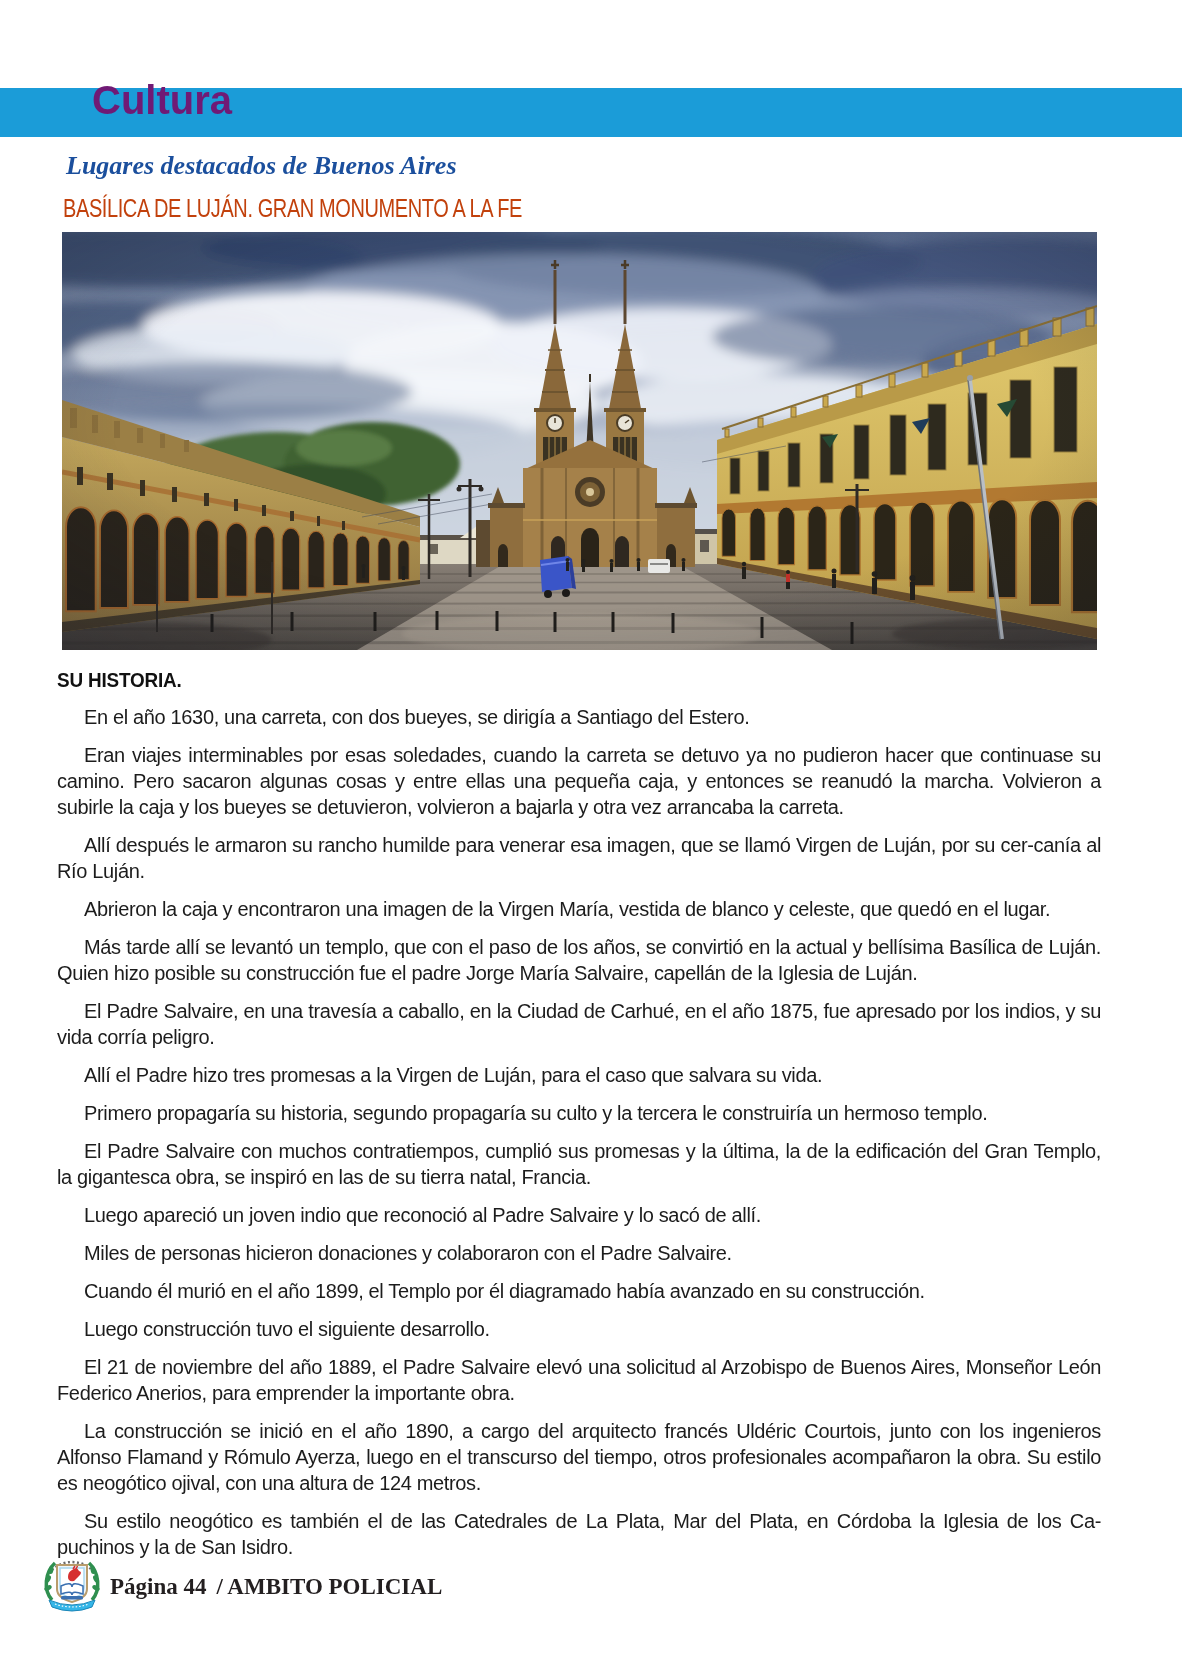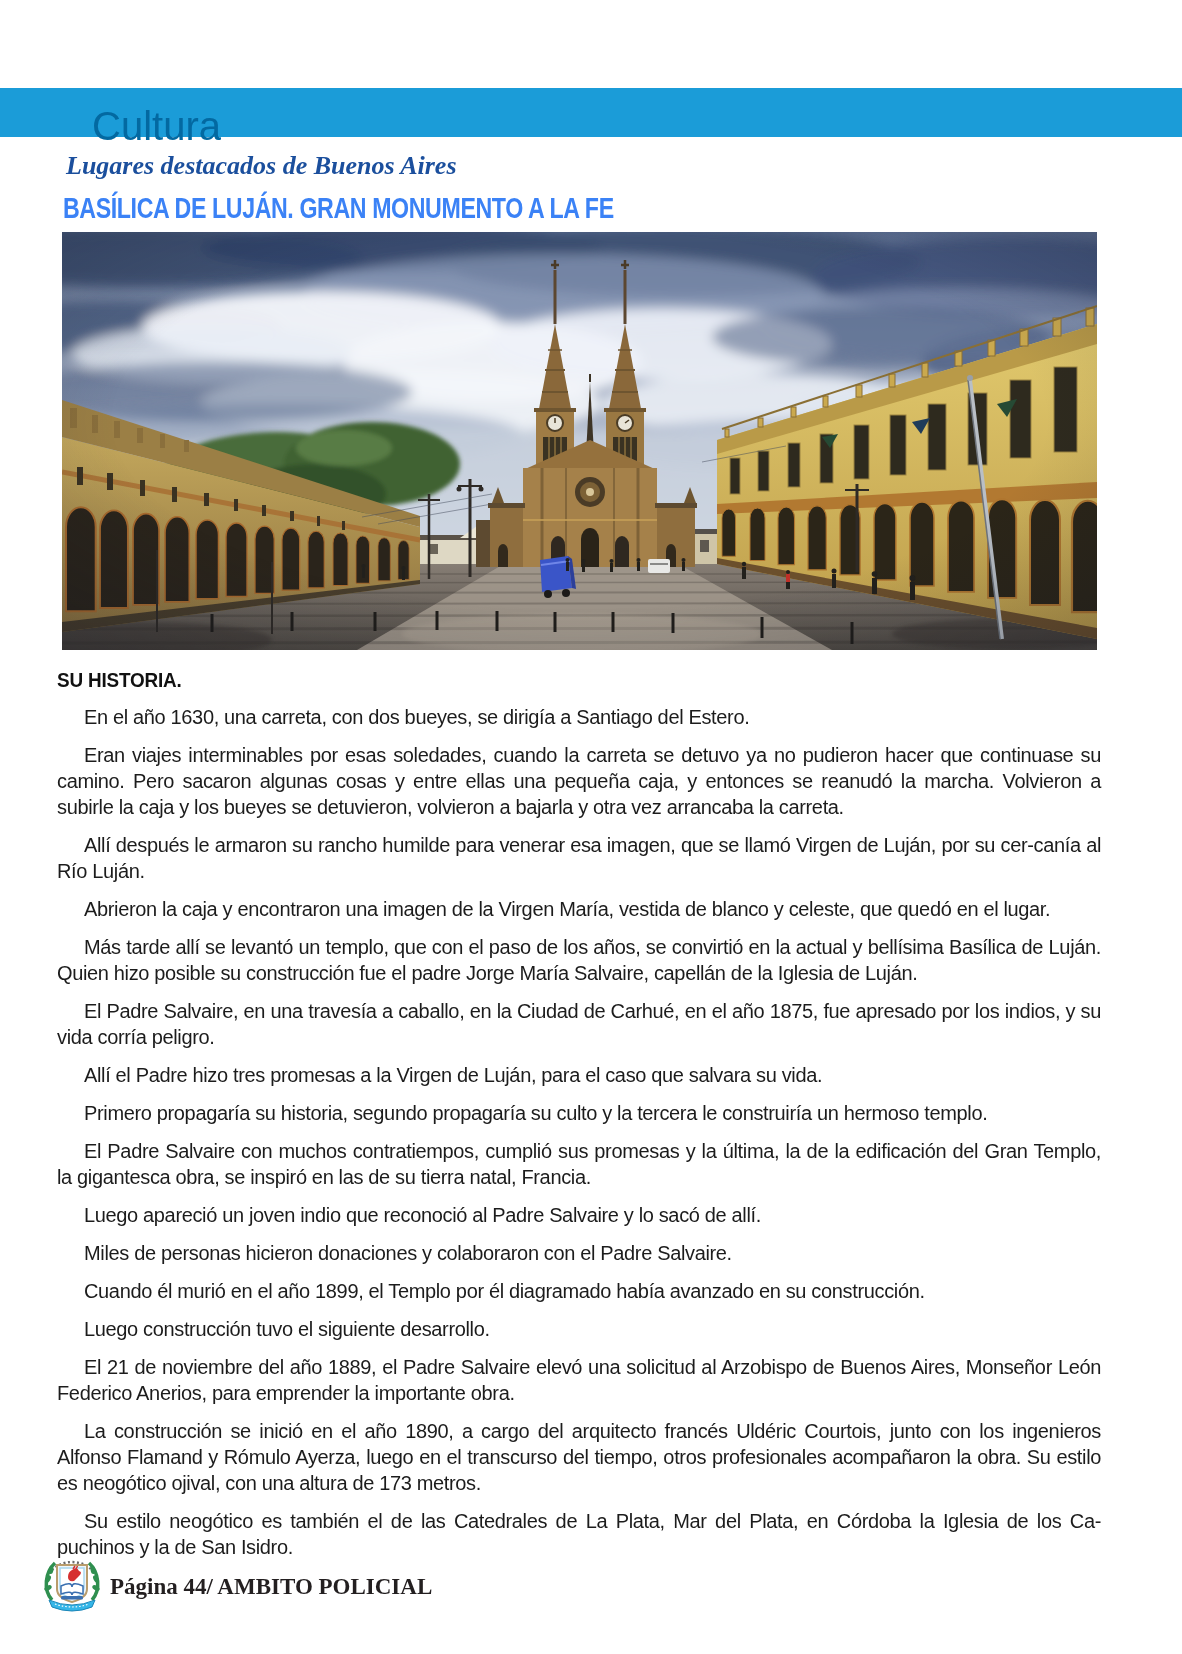--- a/index.html
+++ b/index.html
@@ -1,36 +1,36 @@
 <!DOCTYPE html>
 <html><head>
 <meta charset="utf-8">
 <style>
   html,body{margin:0;padding:0;background:#ffffff;}
   .page{position:relative;width:1182px;height:1654px;background:#ffffff;overflow:hidden;
         font-family:"Liberation Sans",sans-serif;}
   .band{position:absolute;left:0;top:88px;width:1182px;height:49px;background:#1b9cd8;}
-  .band-title{position:absolute;left:92px;top:104px;color:#0369a1;font-weight:normal;
+  .band-title{position:absolute;left:92px;top:78px;color:#701a75;font-weight:bold;
               font-size:40px;line-height:44px;letter-spacing:0px;}
   .series{position:absolute;left:66px;top:148px;color:#1b4f9d;
           font-family:"Liberation Serif",serif;font-style:italic;font-weight:bold;
           font-size:26px;line-height:36px;}
-  .headline{position:absolute;left:63px;top:192px;color:#3b82f6;font-weight:bold;
-            font-size:29px;line-height:32px;white-space:nowrap;}
+  .headline{position:absolute;left:63px;top:192px;color:#c2410c;font-weight:normal;
+            font-size:25px;line-height:32px;white-space:nowrap;}
   .headline .squeeze{display:inline-block;transform:scaleX(0.80);transform-origin:left center;letter-spacing:-0.5px;}
   .photo{position:absolute;left:62px;top:232px;width:1035px;height:418px;overflow:hidden;}
   .article{position:absolute;left:57px;top:668px;width:1044px;color:#1c1c1c;}
   .article h2{margin:0 0 7px 0;font-size:21px;line-height:24px;letter-spacing:-0.2px;color:#111;}
   .article h2 .squeeze{display:inline-block;transform:scaleX(0.9);transform-origin:left center;}
   .article p{margin:12px 0 7px 0;font-size:20px;line-height:26px;letter-spacing:-0.35px;
              text-align:justify;text-indent:27px;}
   .footer-logo{position:absolute;left:40px;top:1554px;width:64px;height:60px;}
   .footer-text{position:absolute;left:110px;top:1574px;font-family:"Liberation Serif",serif;
                font-weight:bold;font-size:23px;line-height:26px;color:#231f20;white-space:nowrap;}
-  .footer-text .pub{}
+  .footer-text .pub{margin-left:10px;}
 </style>
 </head>
 <body>
 
 <div class="page">
 
   <div class="band"></div>
   <div class="band-title">Cultura</div>
 
   <div class="series">Lugares destacados de Buenos Aires</div>
@@ -376,21 +376,21 @@
     <p>Más tarde allí se levantó un templo, que con el paso de los años, se convirtió en la actual y bellísima Basílica de Luján. Quien hizo posible su construcción fue el padre Jorge María Salvaire, capellán de la Iglesia de Luján.</p>
     <p>El Padre Salvaire, en una travesía a caballo, en la Ciudad de Carhué, en el año 1875, fue apresado por los indios, y su vida corría peligro.</p>
     <p>Allí el Padre hizo tres promesas a la Virgen de Luján, para el caso que salvara su vida.</p>
     <p>Primero propagaría su historia, segundo propagaría su culto y la tercera le construiría un hermoso templo.</p>
     <p>El Padre Salvaire con muchos contratiempos, cumplió sus promesas y la última, la de la edificación del Gran Templo, la gigantesca obra, se inspiró en las de su tierra natal, Francia.</p>
     <p>Luego apareció un joven indio que reconoció al Padre Salvaire y lo sacó de allí.</p>
     <p>Miles de personas hicieron donaciones y colaboraron con el Padre Salvaire.</p>
     <p>Cuando él murió en el año 1899, el Templo por él diagramado había avanzado en su construcción.</p>
     <p>Luego construcción tuvo el siguiente desarrollo.</p>
     <p>El 21 de noviembre del año 1889, el Padre Salvaire elevó una solicitud al Arzobispo de Buenos Aires, Monseñor León Federico Anerios, para emprender la importante obra.</p>
-    <p>La construcción se inició en el año 1890, a cargo del arquitecto francés Uldéric Courtois, junto con los ingenieros Alfonso Flamand y Rómulo Ayerza, luego en el transcurso del tiempo, otros profesionales acompañaron la obra. Su estilo es neogótico ojival, con una altura de 173 metros.</p>
+    <p>La construcción se inició en el año 1890, a cargo del arquitecto francés Uldéric Courtois, junto con los ingenieros Alfonso Flamand y Rómulo Ayerza, luego en el transcurso del tiempo, otros profesionales acompañaron la obra. Su estilo es neogótico ojival, con una altura de 124 metros.</p>
     <p>Su estilo neogótico es también el de las Catedrales de La Plata, Mar del Plata, en Córdoba la Iglesia de los Ca-puchinos y la de San Isidro.</p>
   </div>
 
   <div class="footer-logo">
     <svg width="64" height="60" viewBox="0 0 64 60" xmlns="http://www.w3.org/2000/svg">
       <path d="M12,16 A26,22 0 0 1 52,16" fill="none" stroke="#6b6b6b" stroke-width="2.5" stroke-dasharray="2,2.5"></path>
       <path d="M12,46 C3,36 5,18 15,9" fill="none" stroke="#2f8f4f" stroke-width="3.5"></path>
       <path d="M52,46 C61,36 59,18 49,9" fill="none" stroke="#2f8f4f" stroke-width="3.5"></path>
       <g fill="#2f8f4f">
         <ellipse cx="8" cy="34" rx="4" ry="2.4" transform="rotate(-30 8 34)"></ellipse>

